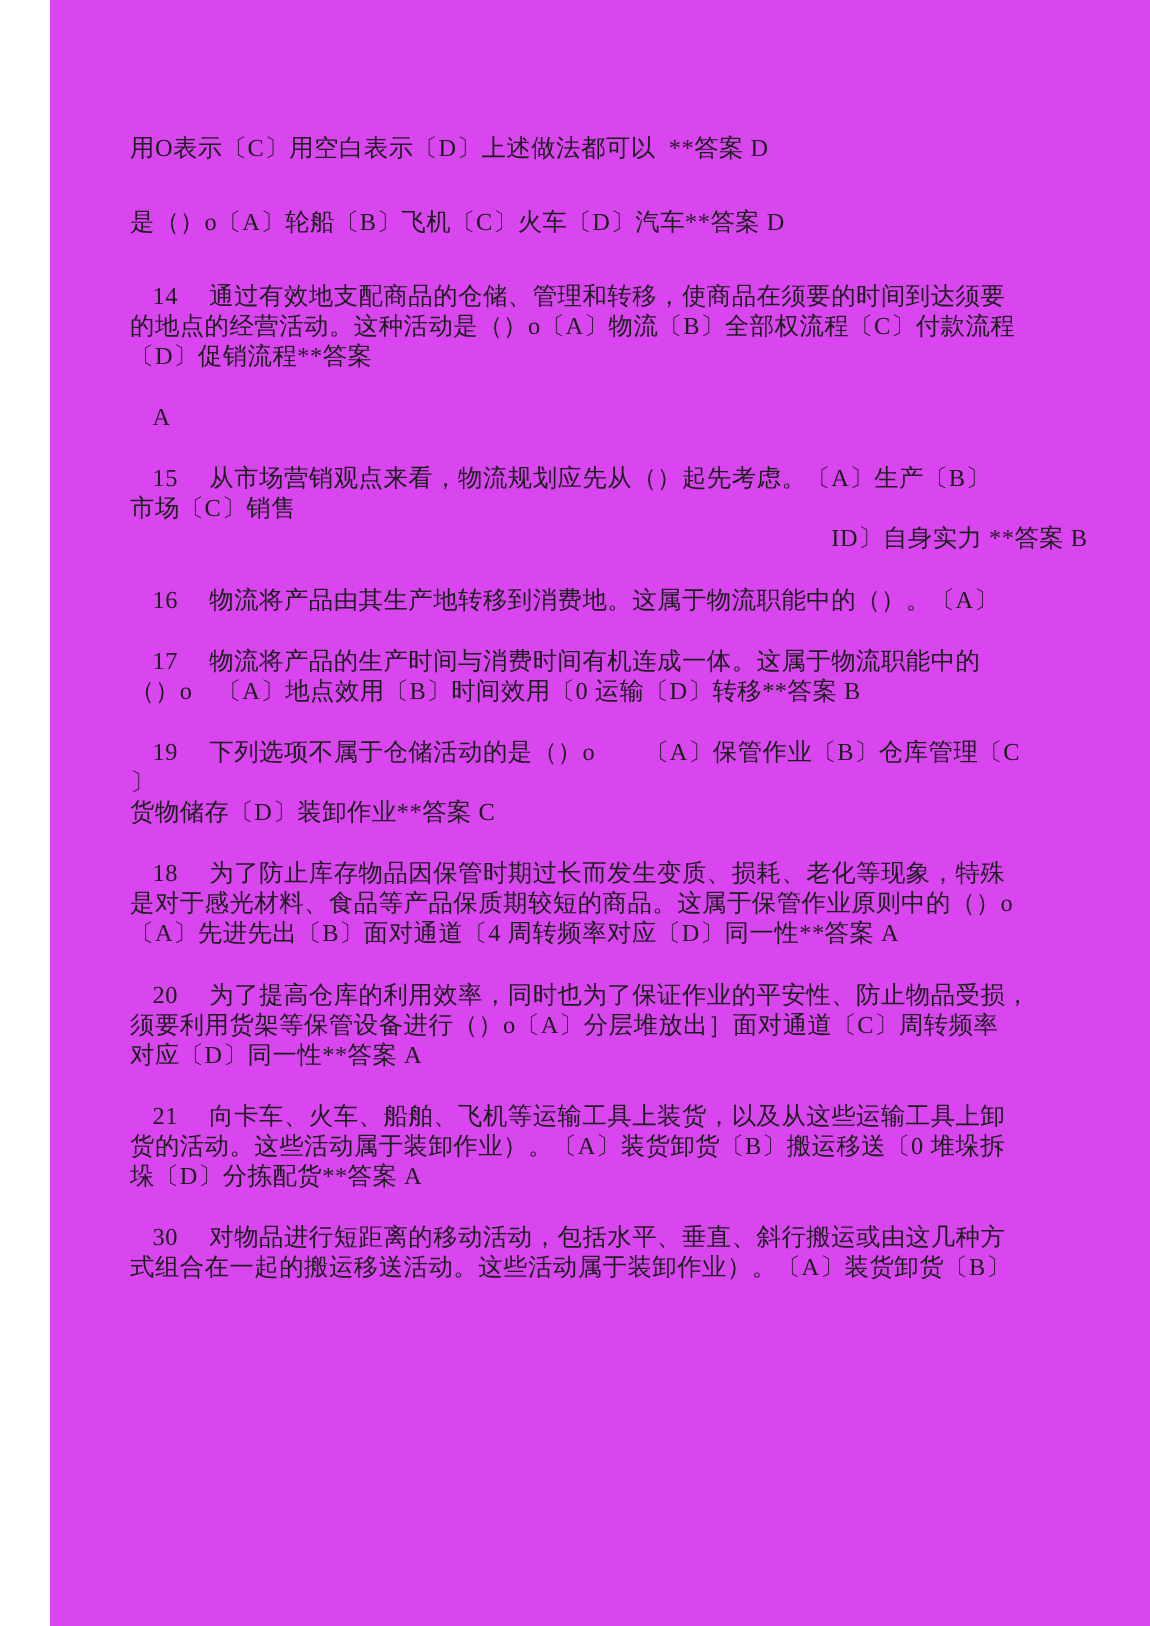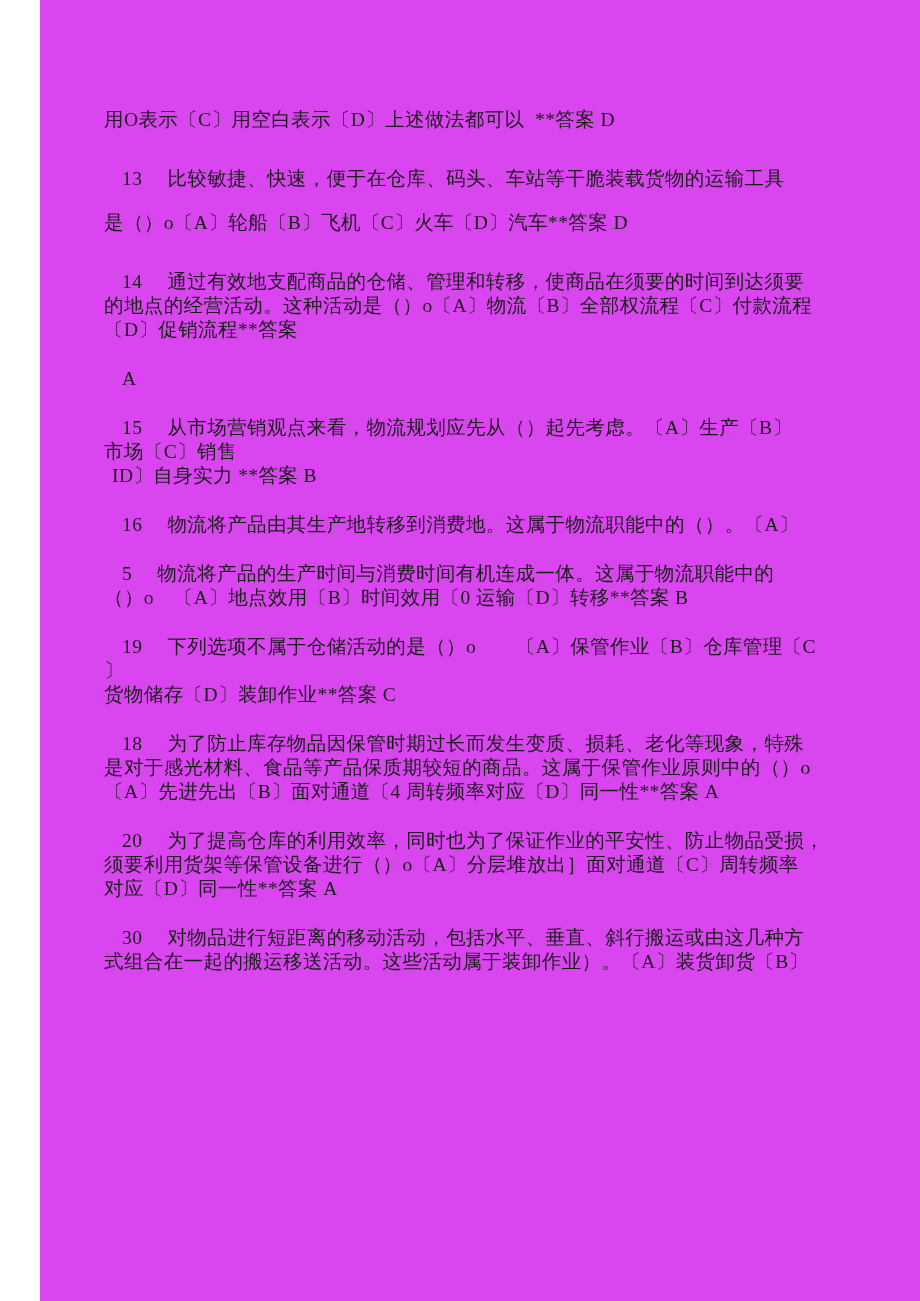--- a/index.html
+++ b/index.html
@@ -29,33 +29,33 @@
     white-space: pre-wrap;
   }
   .double .line {
     line-height: 44px;
   }
   .indent {
     padding-left: 18px;
   }
   .indent-sm {
     padding-left: 8px;
+    text-align: right;
   }
 </style>
 </head>
 <body>
 
 <div class="page">
 
   <div class="block">
     <div class="line">用O表示〔C〕用空白表示〔D〕上述做法都可以  **答案 D</div>
   </div>
 
   <div class="block double">
-    <div class="line indent">13　 比较敏捷、快速，便于在仓库、码头、车站等干脆装载货物的运输工具</div>
     <div class="line">是（）o〔A〕轮船〔B〕飞机〔C〕火车〔D〕汽车**答案 D</div>
   </div>
 
   <div class="block">
     <div class="line indent">14　 通过有效地支配商品的仓储、管理和转移，使商品在须要的时间到达须要</div>
     <div class="line">的地点的经营活动。这种活动是（）o〔A〕物流〔B〕全部权流程〔C〕付款流程</div>
     <div class="line">〔D〕促销流程**答案</div>
   </div>
 
   <div class="block">
@@ -66,21 +66,21 @@
     <div class="line indent">15　 从市场营销观点来看，物流规划应先从（）起先考虑。〔A〕生产〔B〕</div>
     <div class="line">市场〔C〕销售</div>
     <div class="line indent-sm">ID〕自身实力 **答案 B</div>
   </div>
 
   <div class="block">
     <div class="line indent">16　 物流将产品由其生产地转移到消费地。这属于物流职能中的（）。〔A〕</div>
   </div>
 
   <div class="block">
-    <div class="line indent">5　 物流将产品的生产时间与消费时间有机连成一体。这属于物流职能中的</div>
+    <div class="line indent">17　 物流将产品的生产时间与消费时间有机连成一体。这属于物流职能中的</div>
     <div class="line">（）o　〔A〕地点效用〔B〕时间效用〔0 运输〔D〕转移**答案 B</div>
   </div>
 
   <div class="block">
     <div class="line indent">19　 下列选项不属于仓储活动的是（）o　　〔A〕保管作业〔B〕仓库管理〔C</div>
     <div class="line">〕</div>
     <div class="line">货物储存〔D〕装卸作业**答案 C</div>
   </div>
 
   <div class="block">
@@ -88,20 +88,25 @@
     <div class="line">是对于感光材料、食品等产品保质期较短的商品。这属于保管作业原则中的（）o</div>
     <div class="line">〔A〕先进先出〔B〕面对通道〔4 周转频率对应〔D〕同一性**答案 A</div>
   </div>
 
   <div class="block">
     <div class="line indent">20　 为了提高仓库的利用效率，同时也为了保证作业的平安性、防止物品受损，</div>
     <div class="line">须要利用货架等保管设备进行（）o〔A〕分层堆放出］面对通道〔C〕周转频率</div>
     <div class="line">对应〔D〕同一性**答案 A</div>
   </div>
 
+  <div class="block">
+    <div class="line indent">21　 向卡车、火车、船舶、飞机等运输工具上装货，以及从这些运输工具上卸</div>
+    <div class="line">货的活动。这些活动属于装卸作业）。〔A〕装货卸货〔B〕搬运移送〔0 堆垛拆</div>
+    <div class="line">垛〔D〕分拣配货**答案 A</div>
+  </div>
 
   <div class="block">
     <div class="line indent">30　 对物品进行短距离的移动活动，包括水平、垂直、斜行搬运或由这几种方</div>
     <div class="line">式组合在一起的搬运移送活动。这些活动属于装卸作业）。〔A〕装货卸货〔B〕</div>
 
   </div>
 
 </div>
 
 </body></html>

